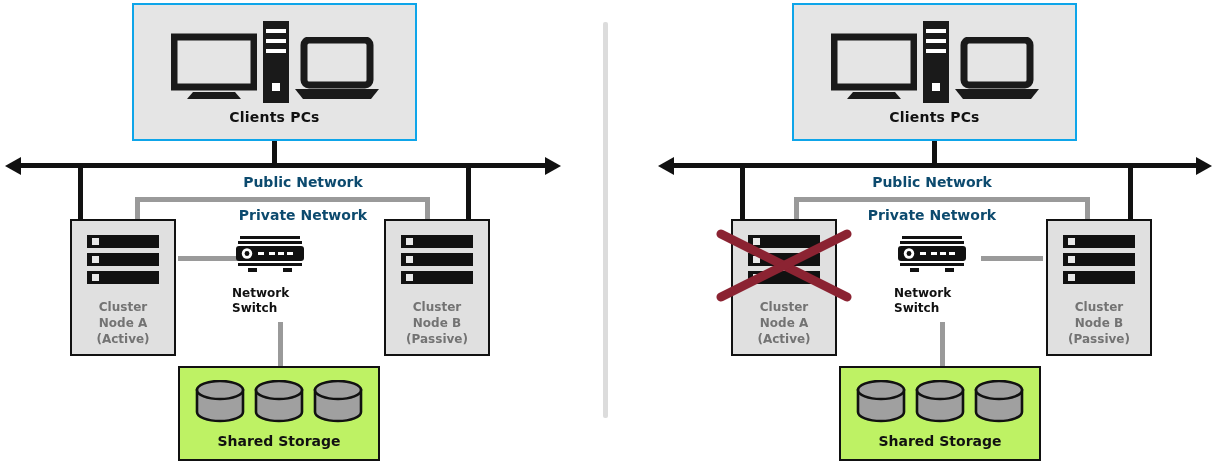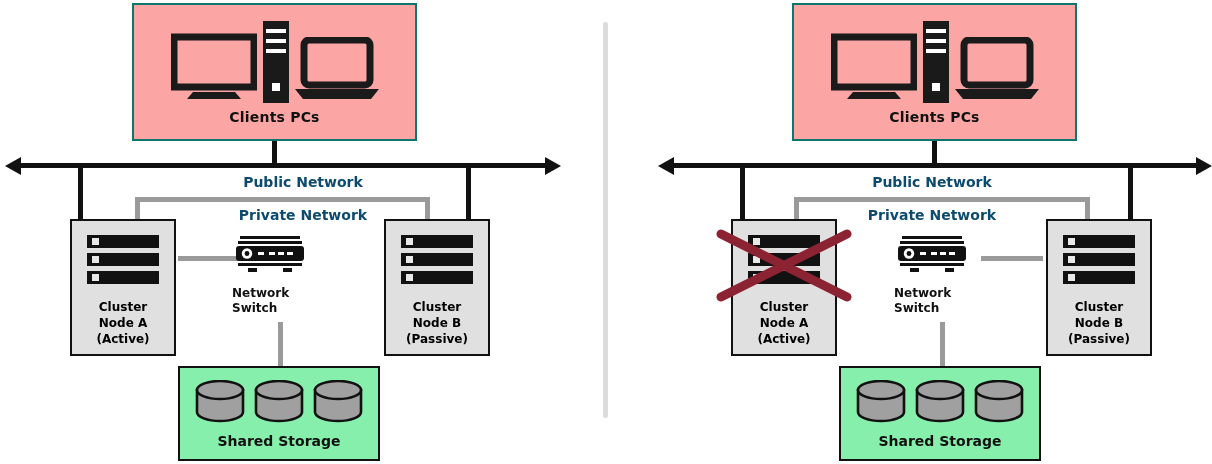--- a/index.html
+++ b/index.html
@@ -31,22 +31,22 @@
     top: 22px;
     width: 5px;
     height: 396px;
     background: #dcdcdc;
     border-radius: 2px;
   }
 
   
   .clients-box {
     position: absolute;
-    border: 2px solid #0f766e;
-    background: #fca5a5;
+    border: 2px solid #0ea5e9;
+    background: #e5e5e5;
   }
   .clients-icons {
     position: absolute;
     left: 0; right: 0;
     top: 16px;
     height: 82px;
     display: flex;
     justify-content: center;
     align-items: flex-end;
     gap: 6px;
@@ -140,21 +140,21 @@
     width: 7px; height: 7px;
     background: #e8e8e8;
   }
   .node-label {
     position: absolute;
     left: 0; right: 0;
     top: 78px;
     text-align: center;
     font-size: 12px;
     font-weight: bold;
-    color: #000000;
+    color: #737373;
     line-height: 16px;
   }
 
   
   .fail-x {
     position: absolute;
     pointer-events: none;
   }
 
   
@@ -167,21 +167,21 @@
     font-size: 12px;
     font-weight: bold;
     color: #111111;
     line-height: 15px;
     margin-top: 8px;
   }
 
   
   .storage-box {
     position: absolute;
-    background: #86efac;
+    background: #bef264;
     border: 2px solid #111111;
     padding-left: 44px;
   }
   .storage-disks {
     position: absolute;
     left: 0; right: 0;
     top: 12px;
     display: flex;
     justify-content: center;
     gap: 9px;

